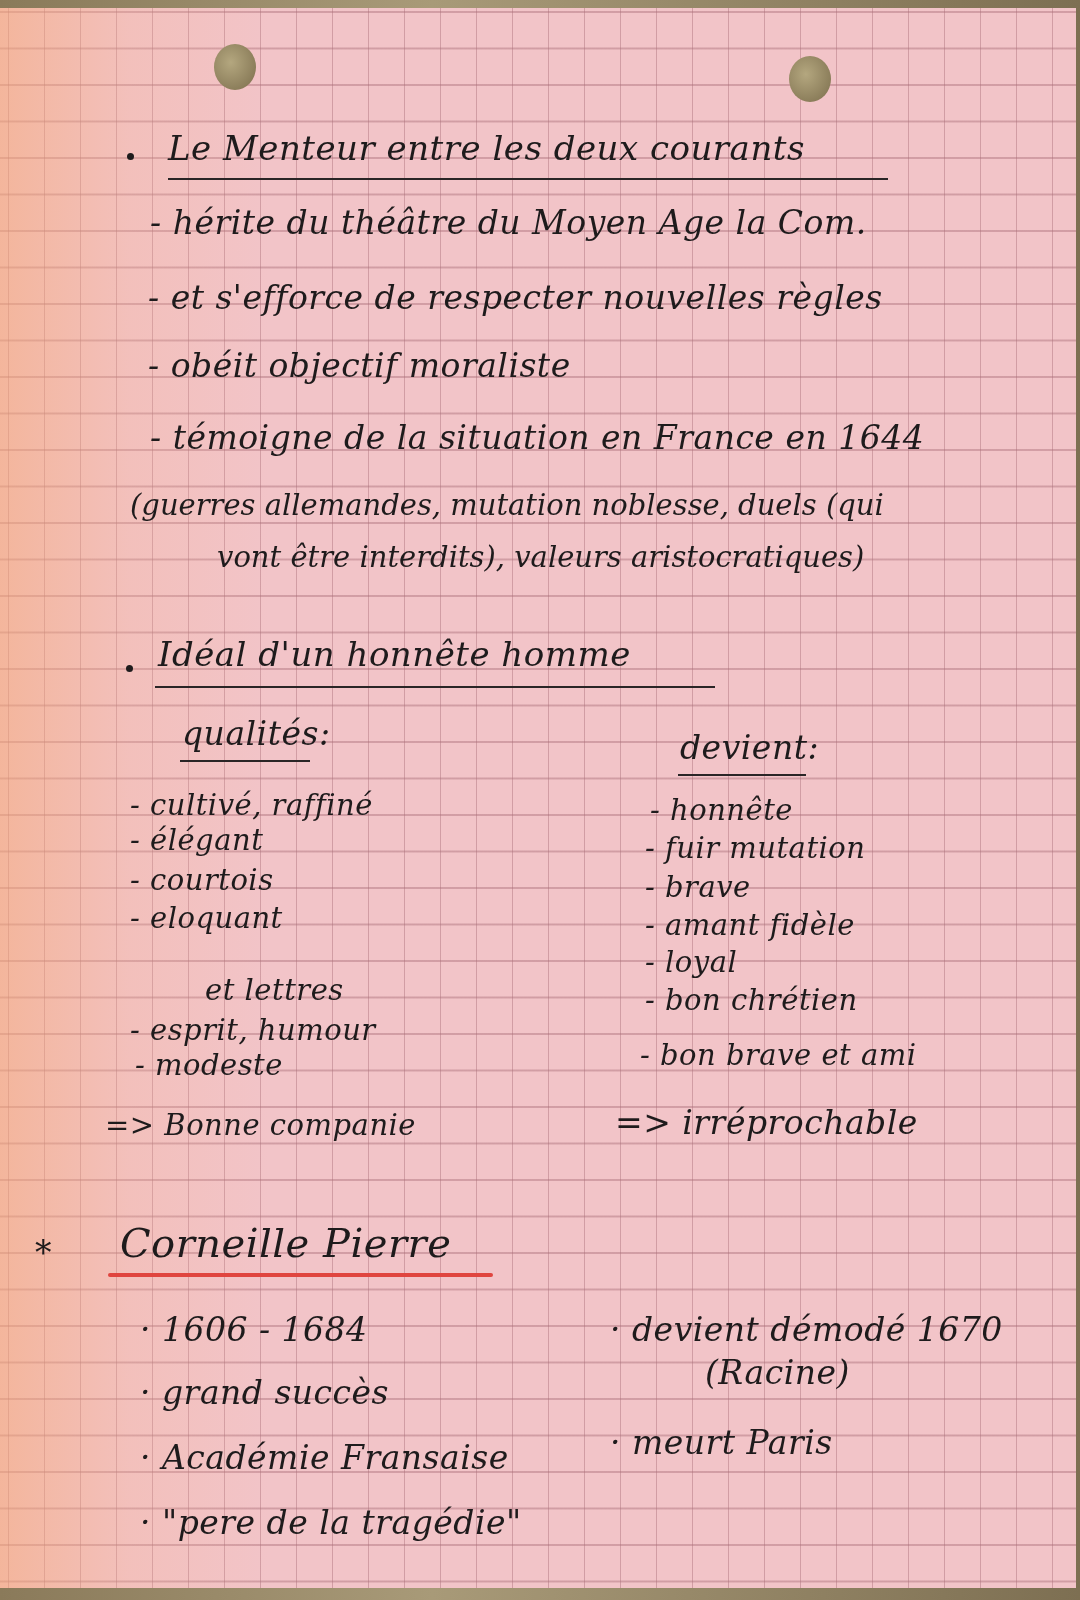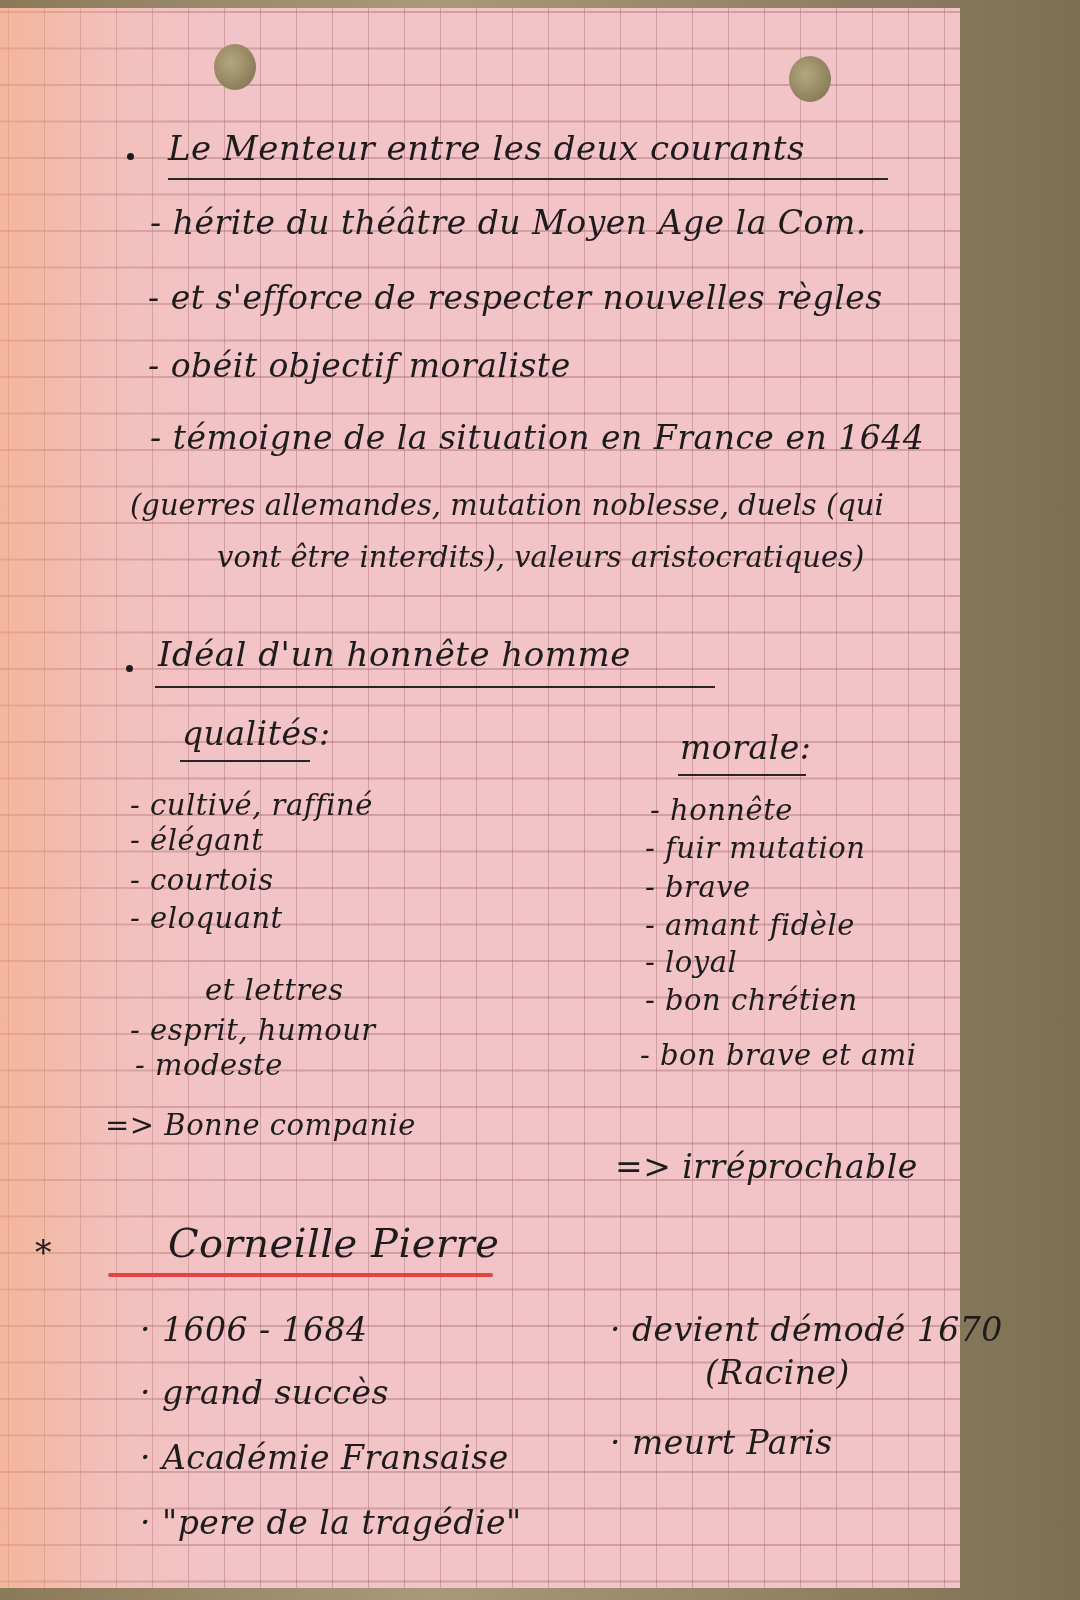--- a/index.html
+++ b/index.html
@@ -2,21 +2,21 @@
 <html><head>
 <meta charset="utf-8">
 <style>
   html, body { margin: 0; padding: 0; }
   body {
     width: 1080px; height: 1600px; overflow: hidden; position: relative;
     background: linear-gradient(90deg, #8a7a5a, #a89a78 40%, #7d6f52);
     font-family: "DejaVu Sans", sans-serif;
   }
   .paper {
-    position: absolute; left: 0; top: 8px; width: 960px; height: 1580px;
+    position: absolute; left: 0; top: 8px; width: 1076px; height: 1580px;
     background-color: #f2c4c8;
     background-image:
       linear-gradient(90deg, rgba(245,170,120,0.55) 0%, rgba(245,180,150,0.25) 12%, rgba(0,0,0,0) 25%),
       linear-gradient(rgba(170,110,120,0.45) 1.5px, transparent 1.5px),
       linear-gradient(90deg, rgba(170,110,120,0.45) 1.5px, transparent 1.5px);
     background-size: 100% 100%, 36px 36.5px, 36px 36.5px;
     background-position: 0 0, 8px 3px, 8px 3px;
   }
   .hole {
     position: absolute; width: 42px; height: 46px; border-radius: 50%;
@@ -51,44 +51,44 @@
   <div class="hw t" style="left:150px; top:410px;">- témoigne de la situation en France en 1644</div>
   <div class="hw s" style="left:130px; top:480px; letter-spacing:0;">(guerres allemandes, mutation noblesse, duels (qui</div>
   <div class="hw s" style="left:185px; top:532px; letter-spacing:0;margin-left:32px;">vont être interdits), valeurs aristocratiques)</div>
 
   <div class="dot" style="left:126px; top:657px;"></div>
   <div class="hw h1" style="left:158px; top:626px;">Idéal d'un honnête homme</div>
   <div class="underline" style="left:155px; top:678px; width:560px;"></div>
 
   <div class="hw t" style="left:182px; top:706px;">qualités:</div>
   <div class="underline" style="left:180px; top:752px; width:130px;"></div>
-  <div class="hw t" style="left:680px; top:720px;">morale:</div>
+  <div class="hw t" style="left:680px; top:720px;">devient:</div>
   <div class="underline" style="left:678px; top:766px; width:128px;"></div>
 
   <div class="hw s" style="left:130px; top:780px;">- cultivé, raffiné</div>
   <div class="hw s" style="left:130px; top:815px;">- élégant</div>
   <div class="hw s" style="left:130px; top:855px;">- courtois</div>
   <div class="hw s" style="left:130px; top:893px;">- eloquant</div>
   <div class="hw s" style="left:205px; top:965px;">et lettres</div>
   <div class="hw s" style="left:130px; top:1005px;">- esprit, humour</div>
   <div class="hw s" style="left:135px; top:1040px;">- modeste</div>
 
   <div class="hw s" style="left:650px; top:785px;">- honnête</div>
   <div class="hw s" style="left:645px; top:823px;">- fuir mutation</div>
   <div class="hw s" style="left:645px; top:862px;">- brave</div>
   <div class="hw s" style="left:645px; top:900px;">- amant fidèle</div>
   <div class="hw s" style="left:645px; top:937px;">- loyal</div>
   <div class="hw s" style="left:645px; top:975px;">- bon chrétien</div>
   <div class="hw s" style="left:640px; top:1030px;">- bon brave et ami</div>
 
   <div class="hw s" style="left:105px; top:1100px;">=&gt; Bonne companie</div>
-  <div class="hw t" style="left:615px; top:1095px;margin-top:44px;">=&gt; irréprochable</div>
+  <div class="hw t" style="left:615px; top:1095px;">=&gt; irréprochable</div>
 
   <div class="hw t" style="left:35px; top:1225px; font-style:normal;">*</div>
-  <div class="hw" style="left:120px; top:1212px; font-size:40px;margin-left:48px;">Corneille Pierre</div>
+  <div class="hw" style="left:120px; top:1212px; font-size:40px;">Corneille Pierre</div>
   <div class="red-underline" style="left:108px; top:1265px; width:385px;"></div>
 
   <div class="hw t" style="left:140px; top:1302px;">· 1606 - 1684</div>
   <div class="hw t" style="left:140px; top:1365px;">· grand succès</div>
   <div class="hw t" style="left:140px; top:1430px;">· Académie Fransaise</div>
   <div class="hw t" style="left:140px; top:1495px;">· "pere de la tragédie"</div>
 
   <div class="hw t" style="left:610px; top:1302px;">· devient démodé 1670</div>
   <div class="hw t" style="left:705px; top:1345px;">(Racine)</div>
   <div class="hw t" style="left:610px; top:1415px;font-style:italic;">· meurt Paris</div>

